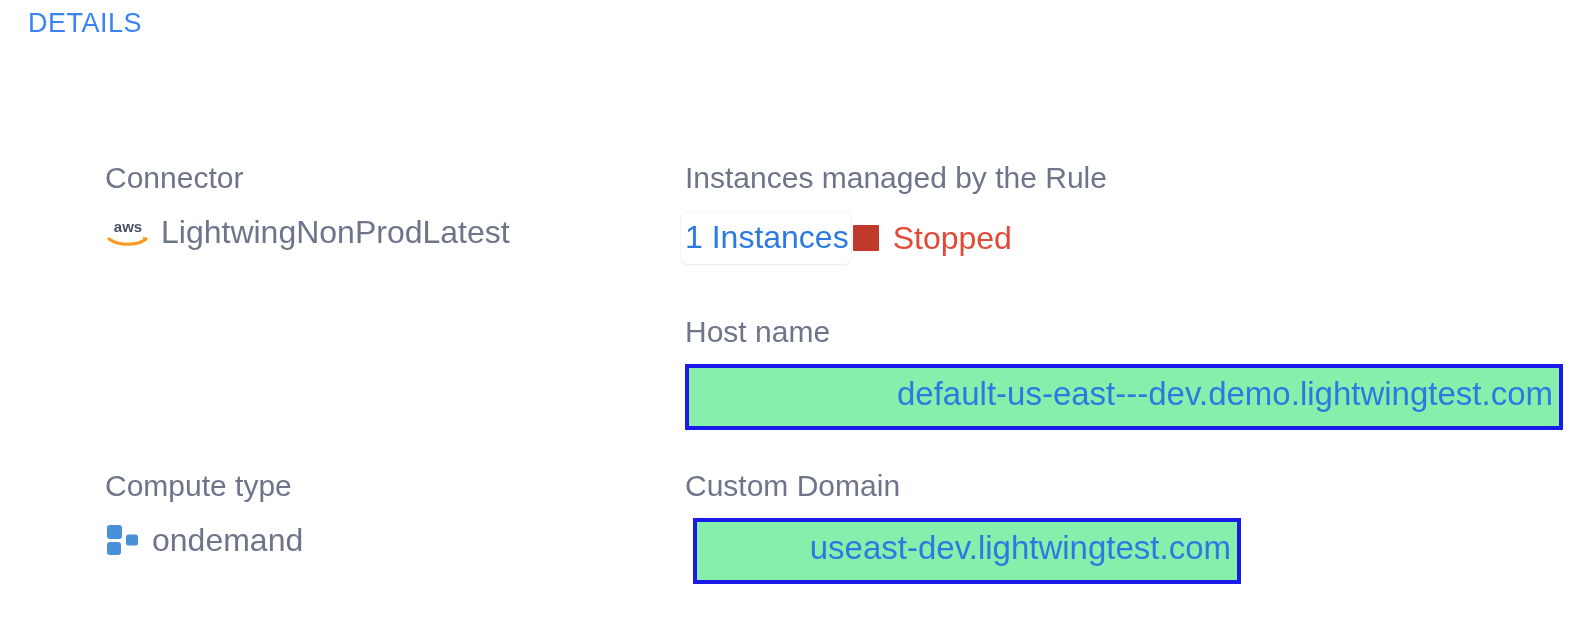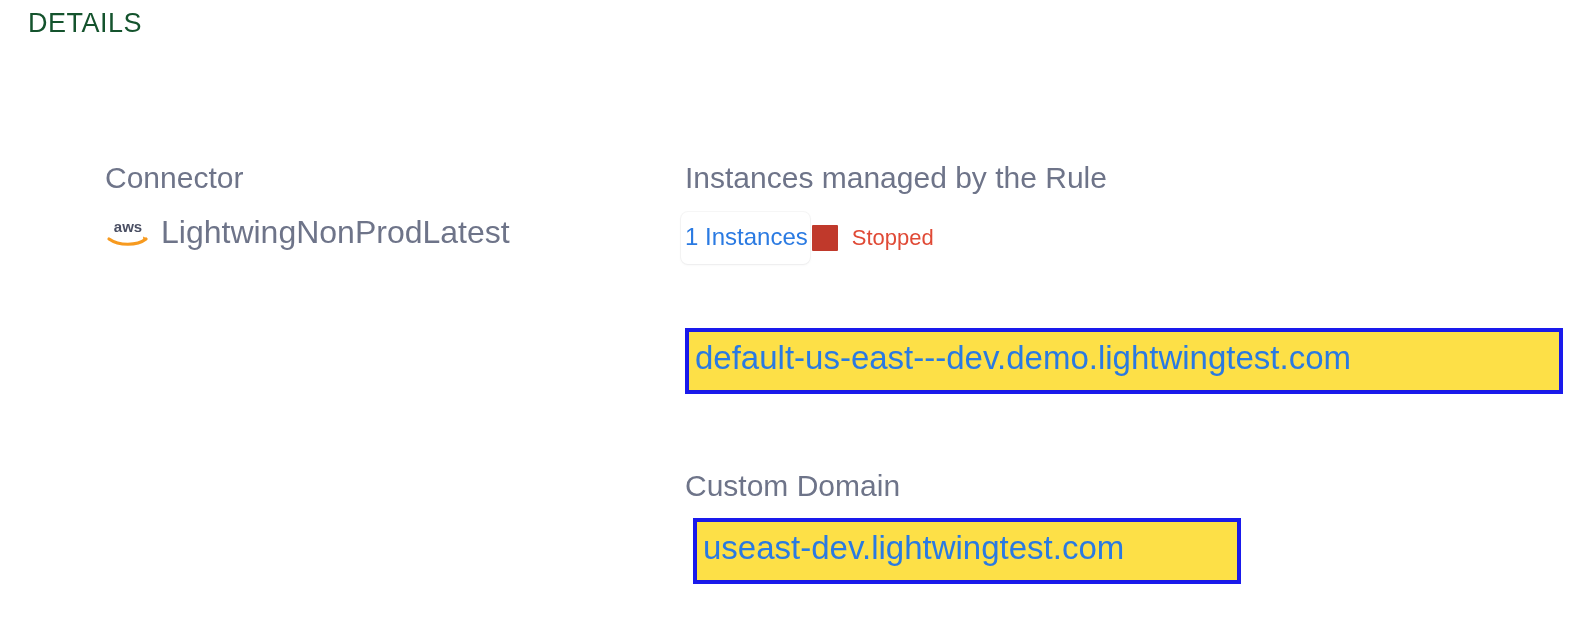--- a/index.html
+++ b/index.html
@@ -15,21 +15,21 @@
     font-family: "Liberation Sans", sans-serif;
     -webkit-font-smoothing: antialiased;
   }
 
   .page-title {
     position: absolute;
     left: 28px;
     top: 8px;
     font-size: 27px;
     letter-spacing: 0.5px;
-    color: #14532d;
+    color: #3b82f6;
     font-weight: 400;
   }
 
   .grid {
     position: absolute;
     left: 0;
     top: 160px;
     width: 1452px;
   }
 
@@ -96,57 +96,58 @@
 
   
   .instances-chip {
     display: inline-block;
     background: #ffffff;
     border-radius: 7px;
     box-shadow: 0 0 0 1px rgba(16,24,40,0.035), 0 1px 3px rgba(16,24,40,0.05);
     padding: 6px 2px 8px 4px;
     margin-left: -4px;
     color: #2a7ae2;
-    font-size: 24px;
+    font-size: 32px;
     line-height: 38px;
     text-decoration: none;
   }
   .status-wrap {
     display: flex;
     align-items: center;
   }
   .status-square {
     width: 26px;
     height: 26px;
     background: #c0392b;
     flex: none;
     margin-left: 2px;
     margin-right: 14px;
     border-radius: 1px;
   }
   .status-text {
     color: #e04a36;
-    font-size: 22px;
+    font-size: 32px;
     line-height: 38px;
   }
 
   
   .highlight-box {
     display: inline-block;
     border: 4px solid #1a1aec;
     background: #ffffff;
     box-sizing: border-box;
     margin-top: 14px;
     padding: 0;
   }
   .highlight-box .inner {
     display: block;
-    background: #fde047;
+    background: #86efac;
     box-shadow: 0 0 0 1px rgba(16,24,40,0.03), 0 1px 2px rgba(16,24,40,0.04);
     padding: 6px 6px 12px 6px;
+    text-align: right;
   }
   .link-text {
     color: #2a7ae2;
     font-size: 33px;
     line-height: 40px;
     text-decoration: none;
     white-space: nowrap;
     display: block;
   }
   #host-name-box { width: 878px; }
@@ -183,31 +184,45 @@
         <span class="status-text">Stopped</span>
       </div>
     </div>
 
   </div>
 
   <div class="row">
 
 
     <div class="field col-right">
+      <div class="field-label">Host name</div>
       <div class="highlight-box" id="host-name-box">
         <span class="inner">
           <a class="link-text" href="#">default-us-east---dev.demo.lightwingtest.com</a>
         </span>
       </div>
     </div>
 
   </div>
 
   <div class="row">
 
+    <div class="field col-left">
+      <div class="field-label">Compute type</div>
+      <div class="field-value">
+        <span>
+          <svg class="blocks-icon" viewBox="0 0 38 34" xmlns="http://www.w3.org/2000/svg">
+            <rect x="2" y="2" width="15" height="14" rx="3" fill="#4a90d9"></rect>
+            <rect x="21" y="11.5" width="12" height="11" rx="2.5" fill="#4a90d9"></rect>
+            <rect x="2" y="19" width="14" height="13" rx="3" fill="#4a90d9"></rect>
+          </svg>
+        </span>
+        <span>ondemand</span>
+      </div>
+    </div>
 
     <div class="field col-right">
       <div class="field-label">Custom Domain</div>
       <div class="highlight-box" id="custom-domain-box">
         <span class="inner">
           <a class="link-text" href="#">useast-dev.lightwingtest.com</a>
         </span>
       </div>
     </div>
 

